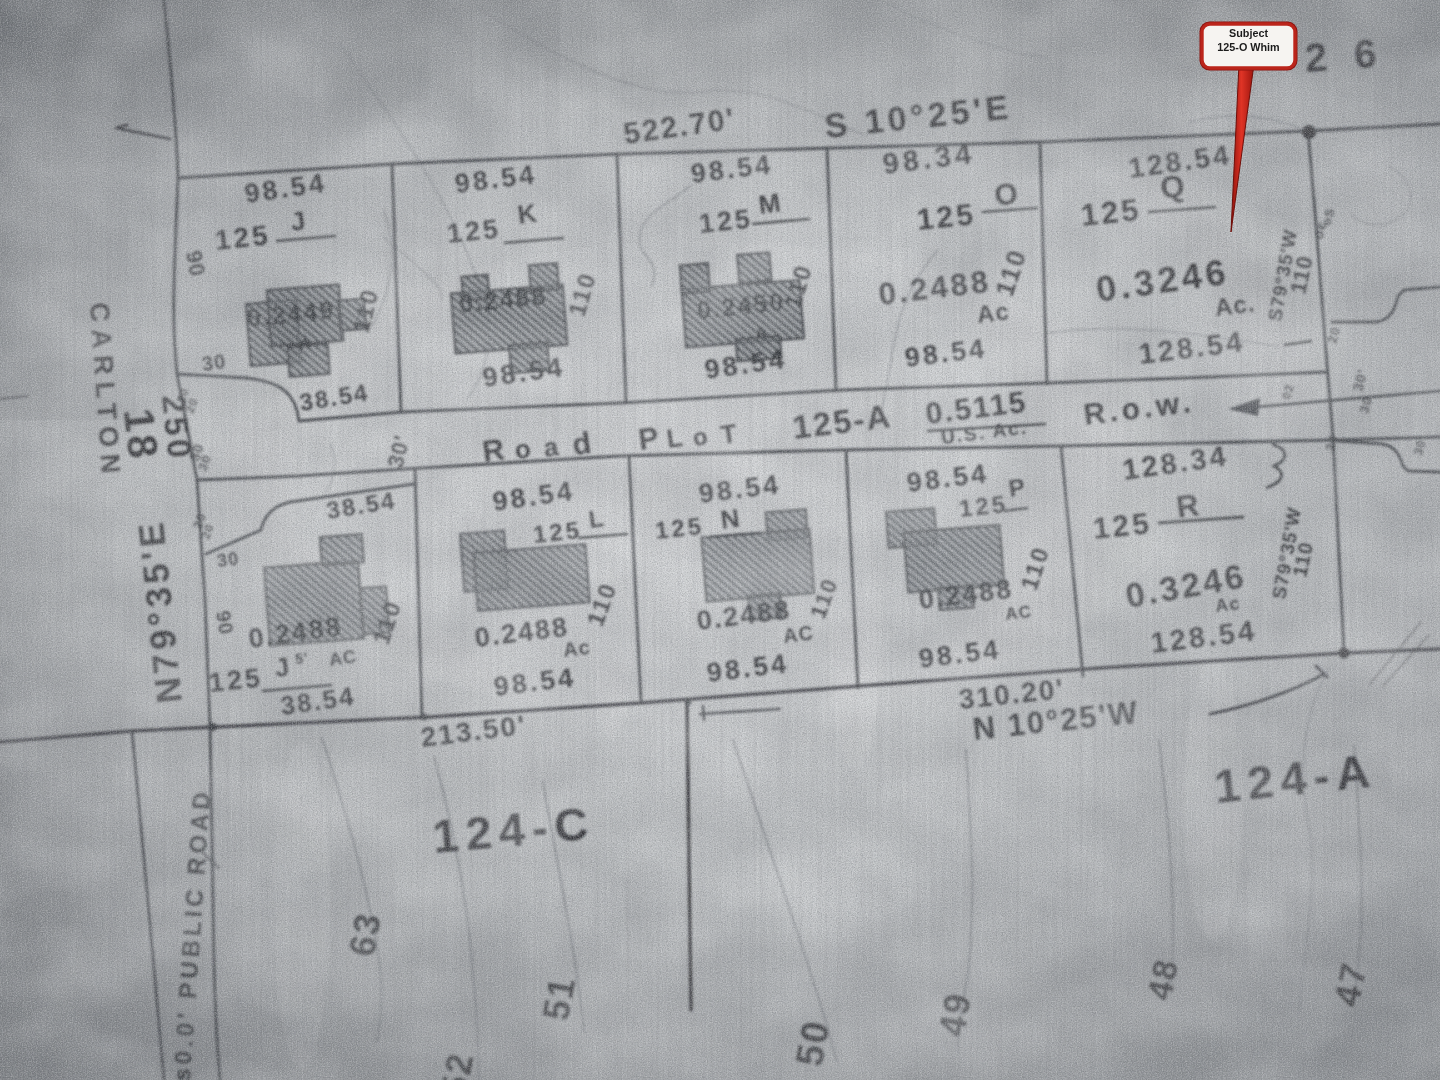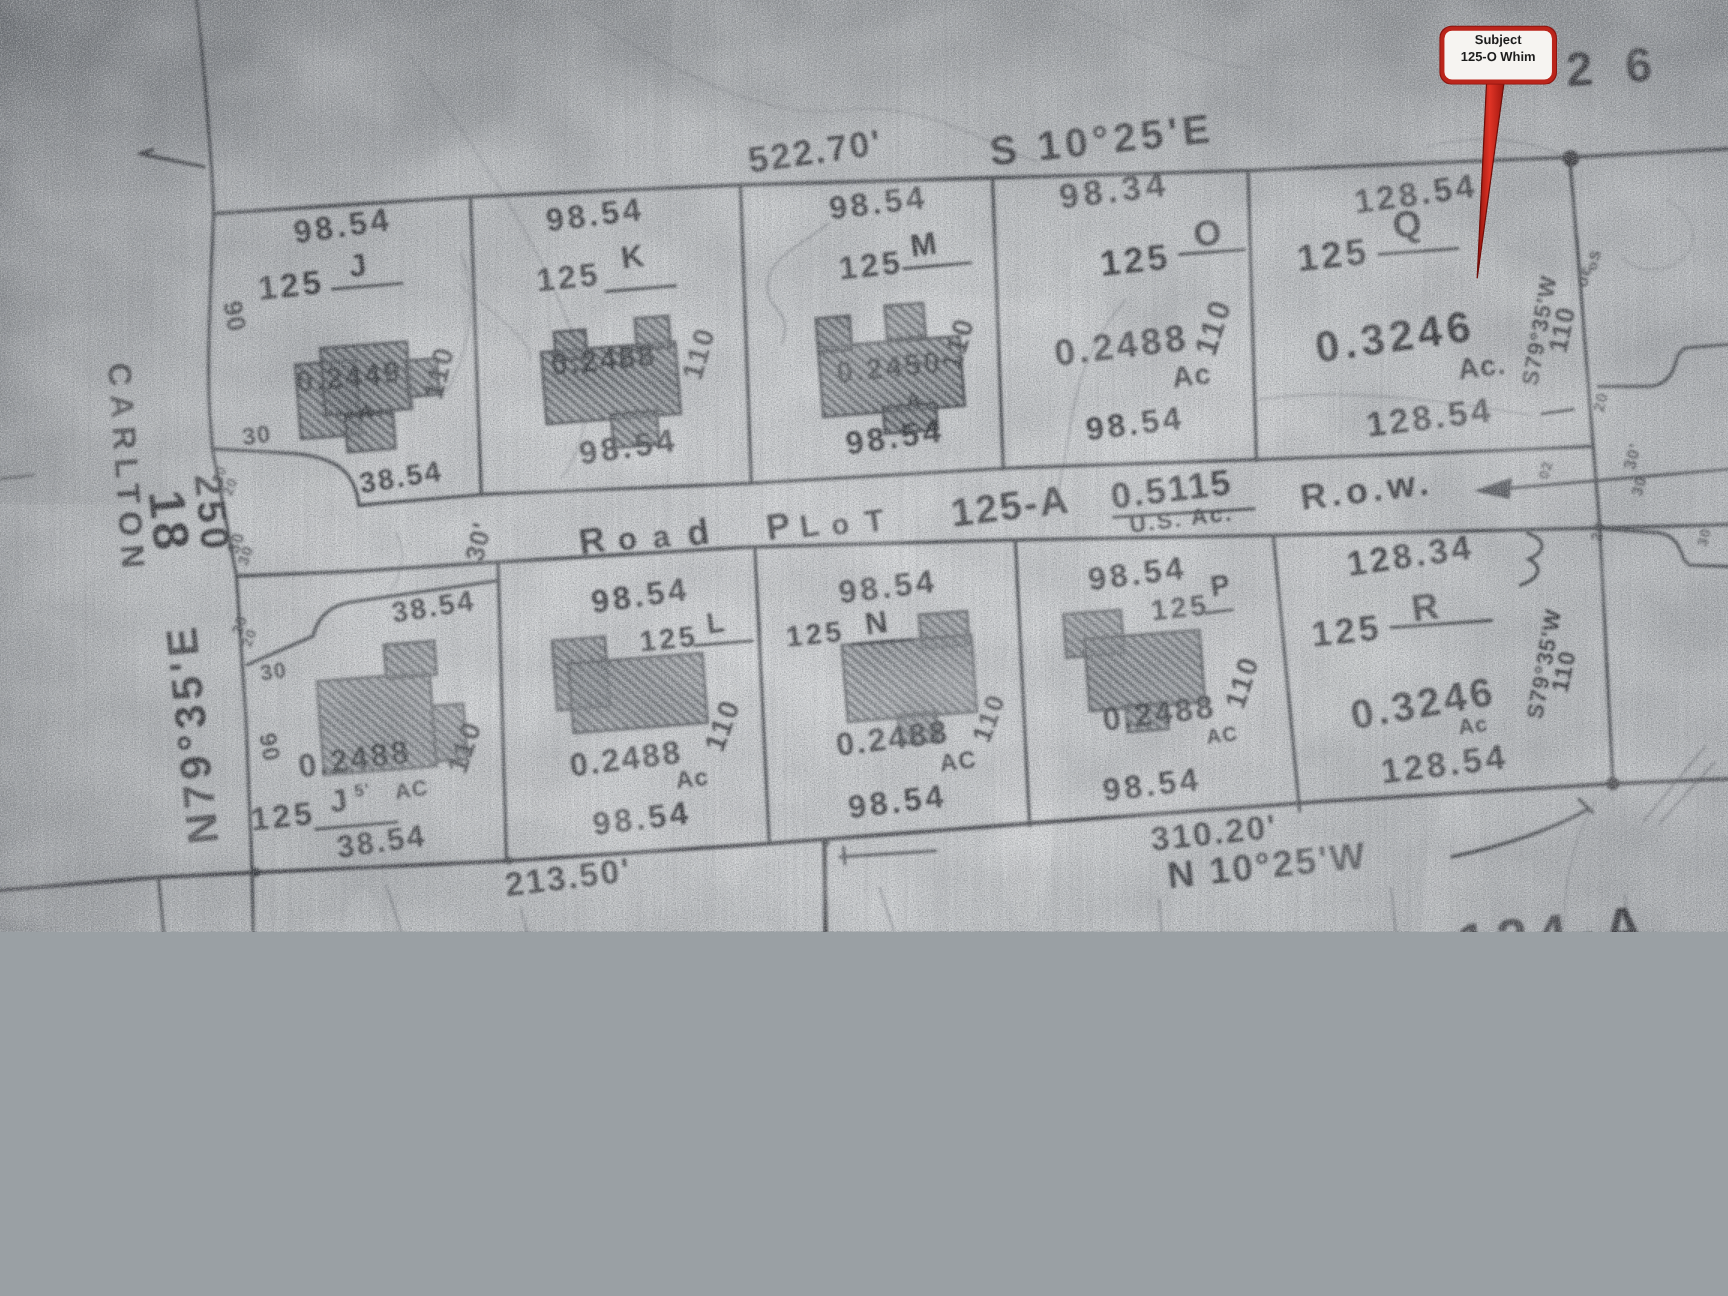--- a/index.html
+++ b/index.html
@@ -1,12 +1,12 @@
 <!DOCTYPE html>
-<html><head><meta charset="utf-8"><style>html,body{margin:0;padding:0;background:#9aa0a4;}.page{width:1440px;height:776px;overflow:hidden;position:relative;}svg{display:block;}.inkdark{fill:#1d2023;}text{font-family:"Liberation Sans",sans-serif;}</style></head><body>
+<html><head><meta charset="utf-8"><style>html,body{margin:0;padding:0;background:#9aa0a4;}.page{width:1440px;height:1080px;overflow:hidden;position:relative;}svg{display:block;}.inkdark{fill:#1d2023;}text{font-family:"Liberation Sans",sans-serif;}</style></head><body>
 <div class="page">
 <svg width="1440" height="1080" viewBox="0 0 1440 1080">
 <defs>
 <radialGradient id="glare" cx="45%" cy="46%" r="74%">
  <stop offset="0%" stop-color="#d2d4d6"></stop>
           <stop offset="45%" stop-color="#c4c7c9"></stop>
  <stop offset="78%" stop-color="#b0b3b6"></stop>
           <stop offset="100%" stop-color="#9ea2a6"></stop>
 </radialGradient>
 <linearGradient id="tlshadow" x1="0" y1="0" x2="0.75" y2="0.8">

